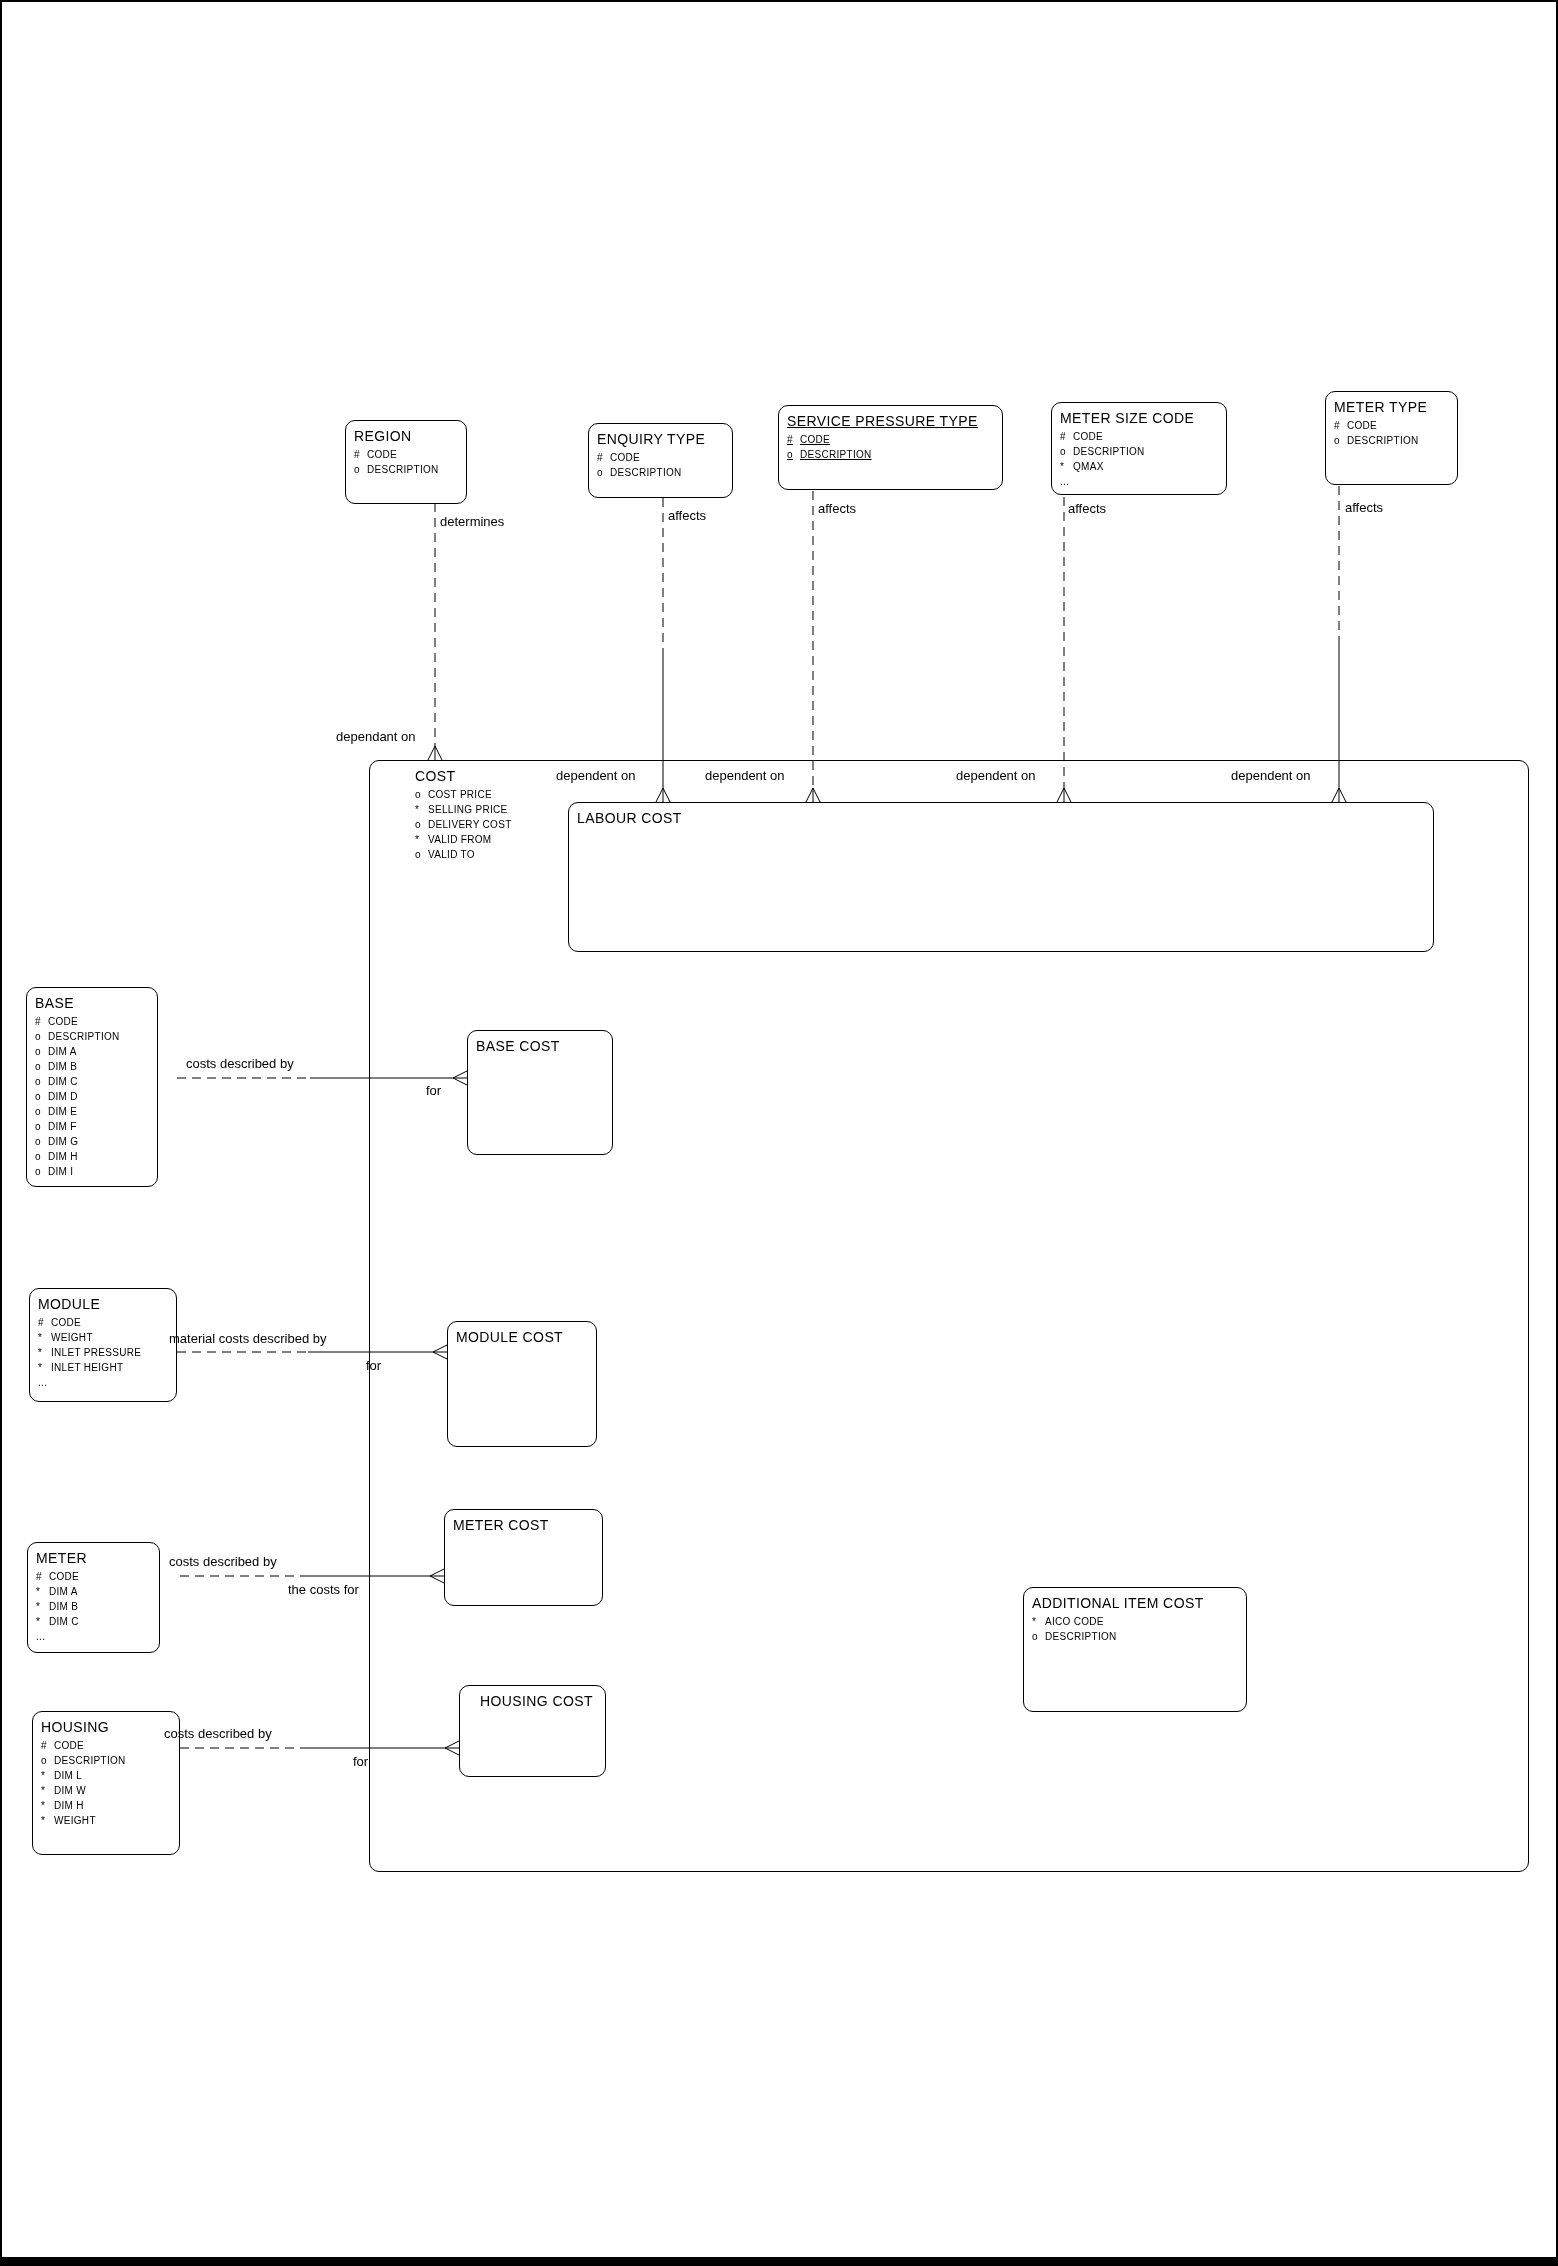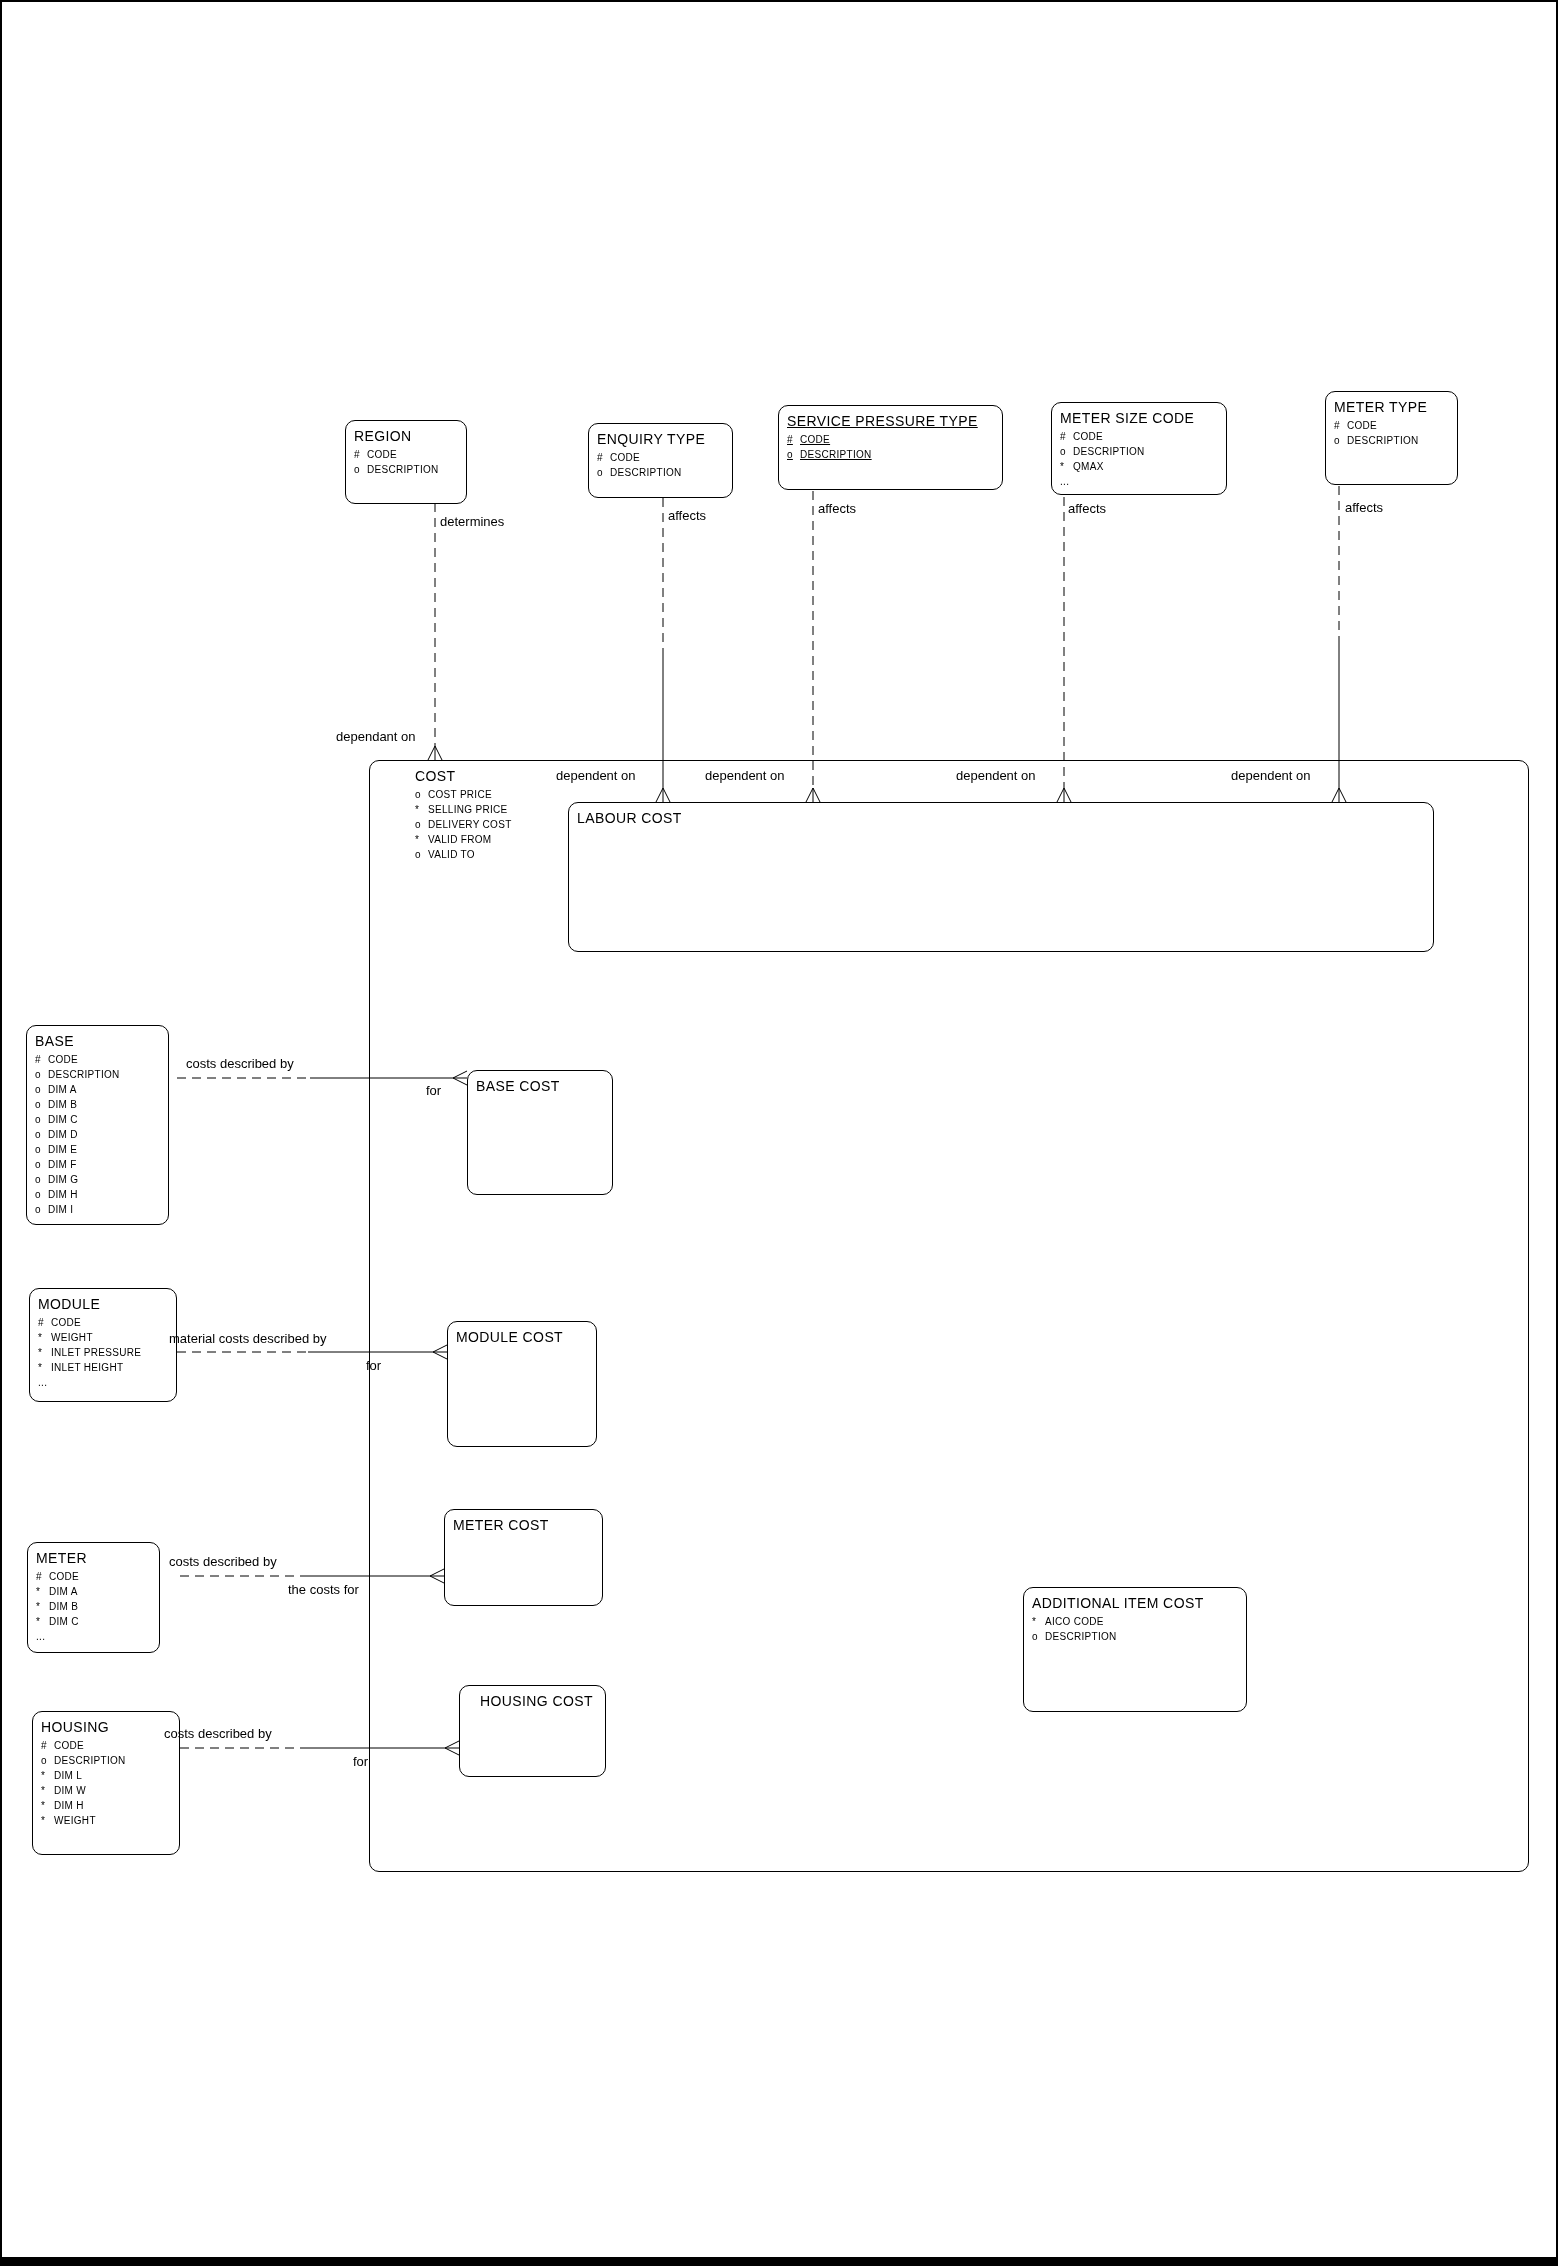--- a/index.html
+++ b/index.html
@@ -202,21 +202,21 @@
           <span class="pre">o</span>
           <span>DESCRIPTION</span>
         </div>
     </div>
   </div>
 
   <div class="entity" id="labour-cost" style="left:568px;top:802px;width:866px;height:150px;">
     <div class="title">LABOUR COST</div>
   </div>
 
-  <div class="entity" style="left:467px;top:1030px;width:146px;height:125px;margin-top:40px;">
+  <div class="entity" style="left:467px;top:1030px;width:146px;height:125px;">
     <div class="title">BASE COST</div>
   </div>
 
   <div class="entity" style="left:447px;top:1321px;width:150px;height:126px;">
     <div class="title">MODULE COST</div>
   </div>
 
   <div class="entity" style="left:444px;top:1509px;width:159px;height:97px;">
     <div class="title">METER COST</div>
   </div>
@@ -232,21 +232,21 @@
           <span class="pre">*</span>
           <span>AICO CODE</span>
         </div>
       <div class="attr">
           <span class="pre">o</span>
           <span>DESCRIPTION</span>
         </div>
     </div>
   </div>
 
-  <div class="entity" style="left:26px;top:1025px;width:143px;height:200px;">
+  <div class="entity" style="left:26px;top:987px;width:132px;height:200px;">
     <div class="title">BASE</div>
     <div class="attrs">
       <div class="attr">
           <span class="pre">#</span>
           <span>CODE</span>
         </div>
       <div class="attr">
           <span class="pre">o</span>
           <span>DESCRIPTION</span>
         </div>

